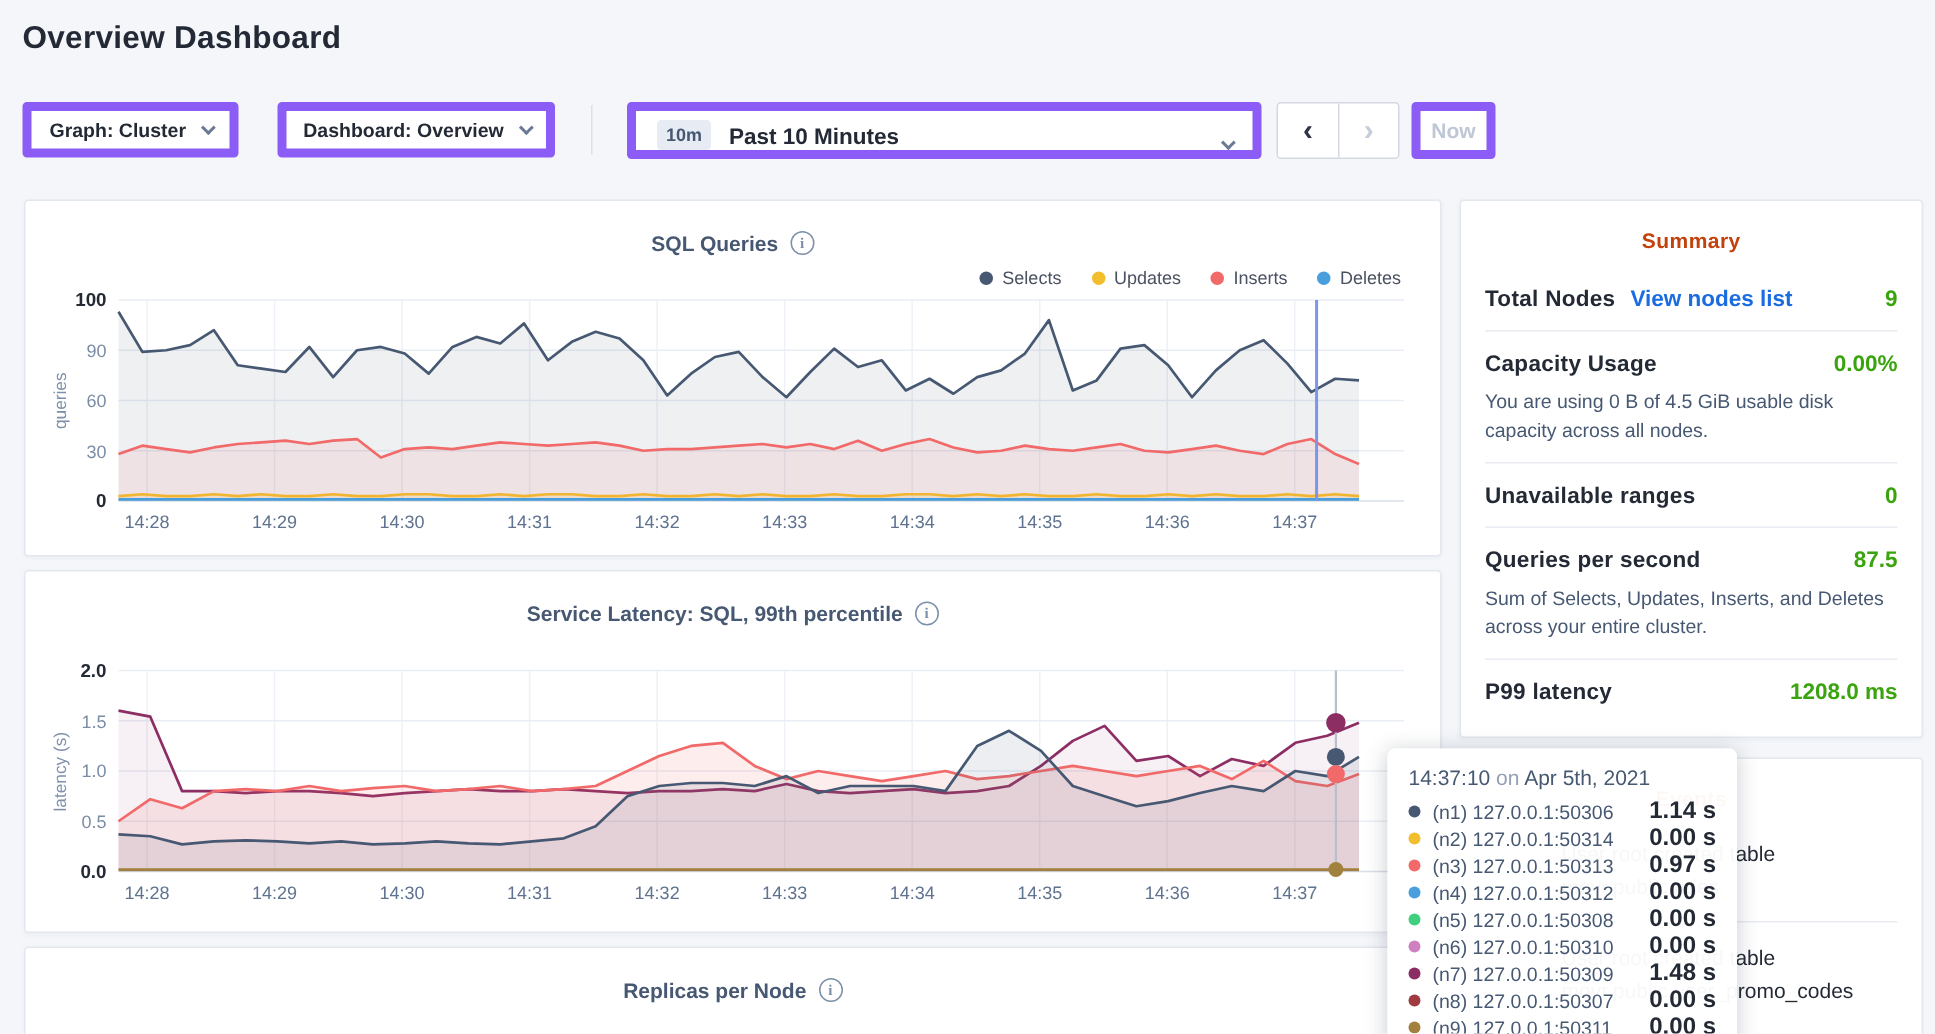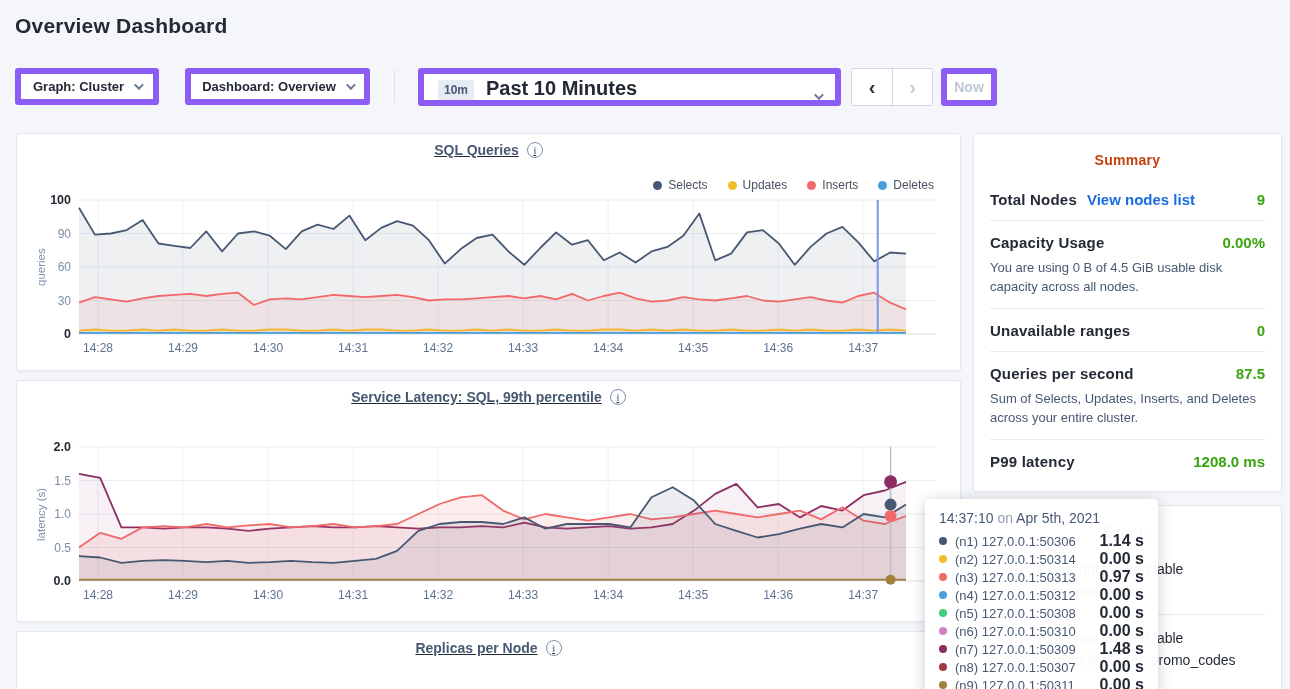--- a/index.html
+++ b/index.html
@@ -17,37 +17,37 @@
     position:absolute; top:68px; height:37px; background:#fff;
     border:6px solid #8b5cf6; border-radius:3px; display:flex; align-items:center;
     font-size:13px; font-weight:700; color:#242a35; cursor:pointer;
   }
   .dd-graph { left:15px; width:144px; justify-content:center; gap:10px; }
   .dd-dashboard { left:185px; width:185px; justify-content:center; gap:10px; }
   .chev { width:7px; height:7px; border-right:2px solid #6b7a94; border-bottom:2px solid #6b7a94; transform:rotate(45deg) translateY(-2px); display:inline-block; }
   .toolbar-divider { position:absolute; left:394px; top:70px; height:33px; width:1px; background:#dcе1e9; background:#dce1e9; }
   .time-picker { left:418px; width:423px; height:38px; padding:0 14px; gap:12px;align-items:flex-end; }
   .time-badge { background:#e7ebf3; color:#475872; font-size:12px; font-weight:700; border-radius:3px; padding:3px 6px; }
-  .time-label { font-size:20px; font-weight:700; flex:1; }
+  .time-label { font-size:15px; font-weight:700; flex:1; }
   .arrow-group { position:absolute; left:851px; top:68px; height:38px; display:flex; border:1px solid #d3d8e1; border-radius:3px; background:#fff; overflow:hidden; }
   .arrow-btn { width:40px; display:flex; align-items:center; justify-content:center; font-size:20px; font-weight:700; cursor:pointer; }
   .arrow-btn + .arrow-btn { border-left:1px solid #d3d8e1; }
   .arrow-prev { color:#2c3545; }
   .arrow-next { color:#c6cdda; }
   .now-btn { left:941px; width:56px; height:38px; justify-content:center; color:#bfc7d6; font-size:14px; }
 
   
   .card { position:absolute; background:#fff; border:1px solid #e3e7ee; border-radius:3px; box-shadow:0 1px 3px rgba(60,70,90,.05); }
   .card-sql      { left:16px; top:133px; width:945px; height:238px; }
   .card-latency  { left:16px; top:380px; width:945px; height:242px; }
   .card-replicas { left:16px; top:631px; width:945px; height:90px; }
   .card-summary  { left:973px; top:133px; width:309px; height:359px; }
   .card-events   { left:973px; top:505px; width:309px; height:200px; }
 
-  .chart-title-row { position:absolute; left:0; right:0; top:8px; display:flex; justify-content:center; align-items:center; gap:8px;text-decoration:underline; }
+  .chart-title-row { position:absolute; left:0; right:0; top:20px; display:flex; justify-content:center; align-items:center; gap:8px; }
   .chart-title { font-size:14px; font-weight:700; color:#475872; }
   .info-icon { width:16px; height:16px; border:1px solid #7d90aa; border-radius:50%; color:#7d90aa; font-size:10px; font-weight:700; display:flex; align-items:center; justify-content:center; font-family:"Liberation Serif", serif; cursor:pointer; }
 
   .legend { position:absolute; right:26px; top:44px; display:flex; gap:20px; }
   .legend-item { display:flex; align-items:center; gap:6px; font-size:12px; color:#4a5161; cursor:pointer; }
   .legend-dot { width:9px; height:9px; border-radius:50%; }
 
   .plot-host { position:absolute; left:0; top:0; width:100%; height:100%; }
   .plot-svg { position:absolute; left:62px; top:66px; overflow:visible; }
   .ytick { position:absolute; width:46px; text-align:right; font-size:12px; color:#7b8da6; }

